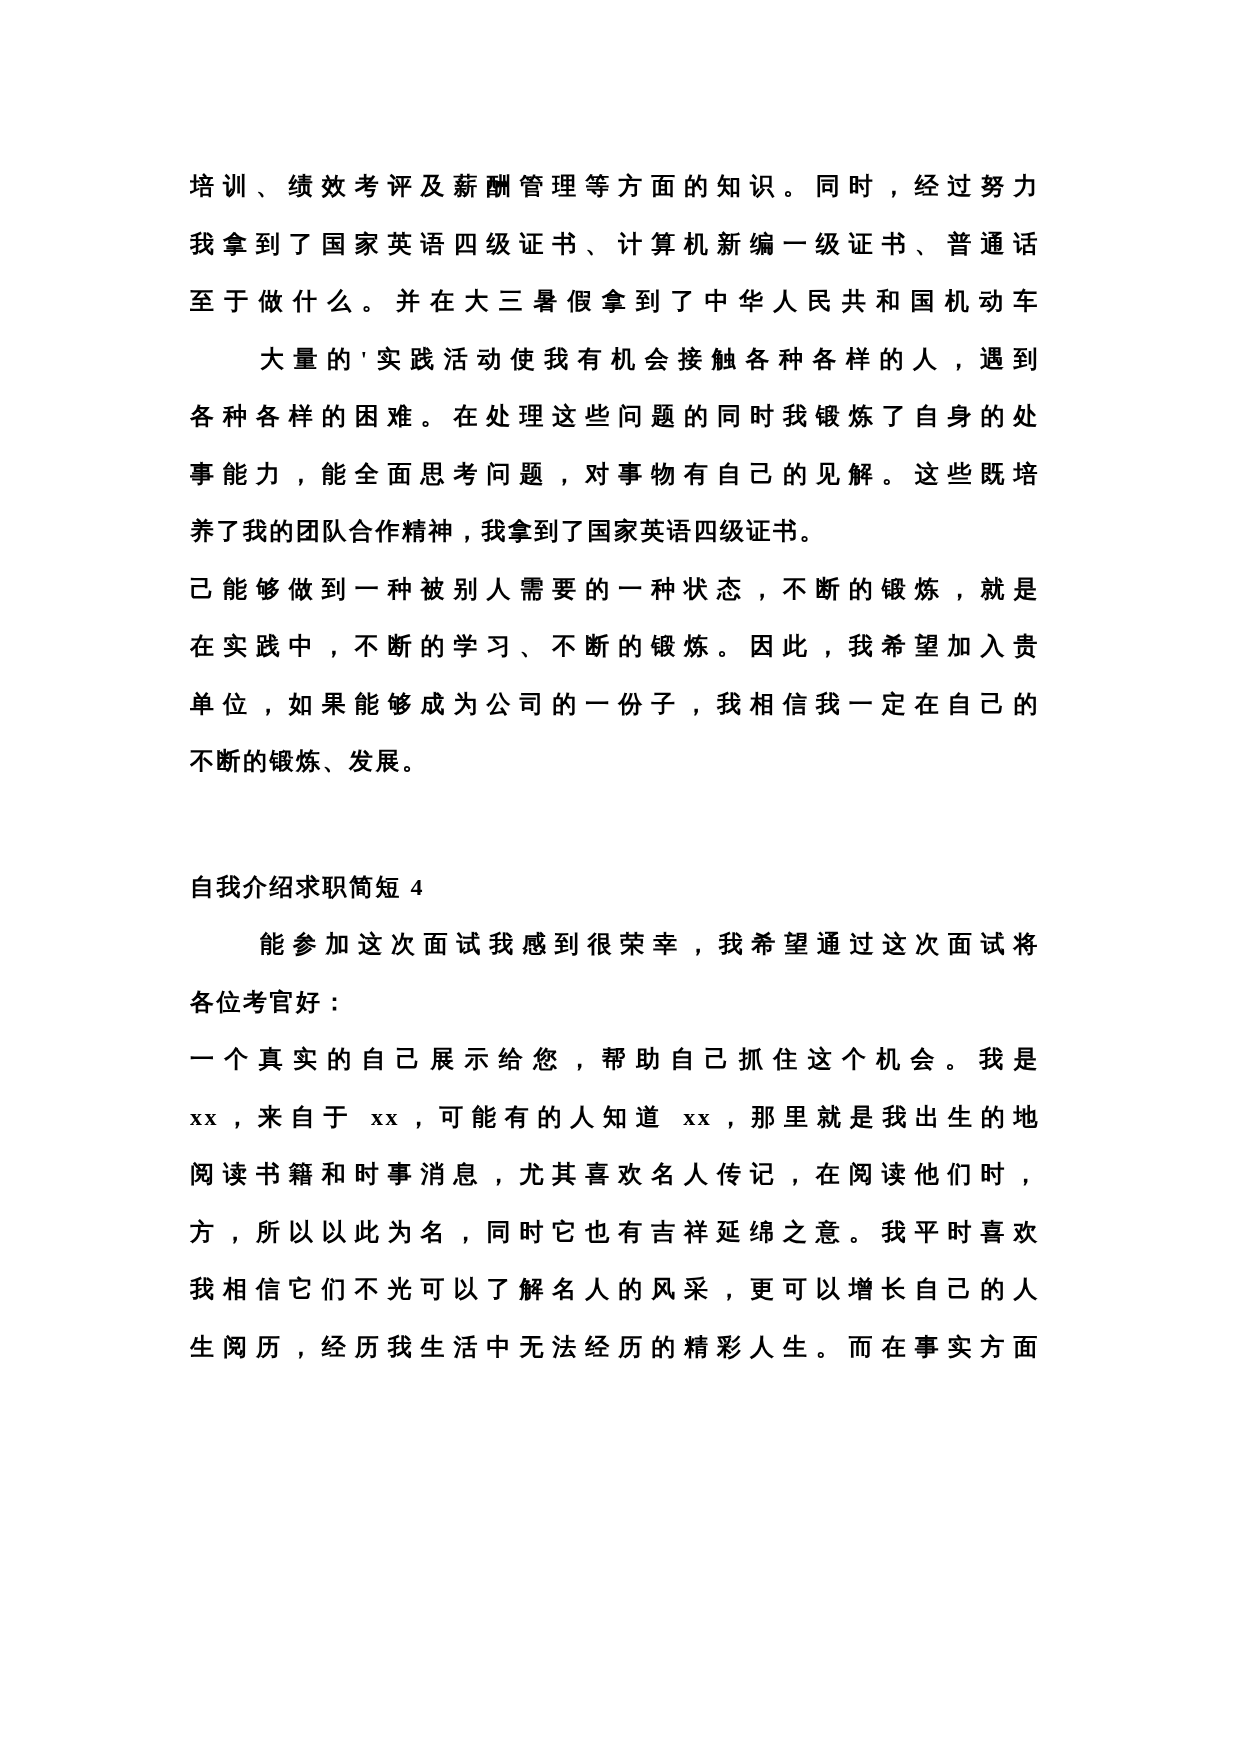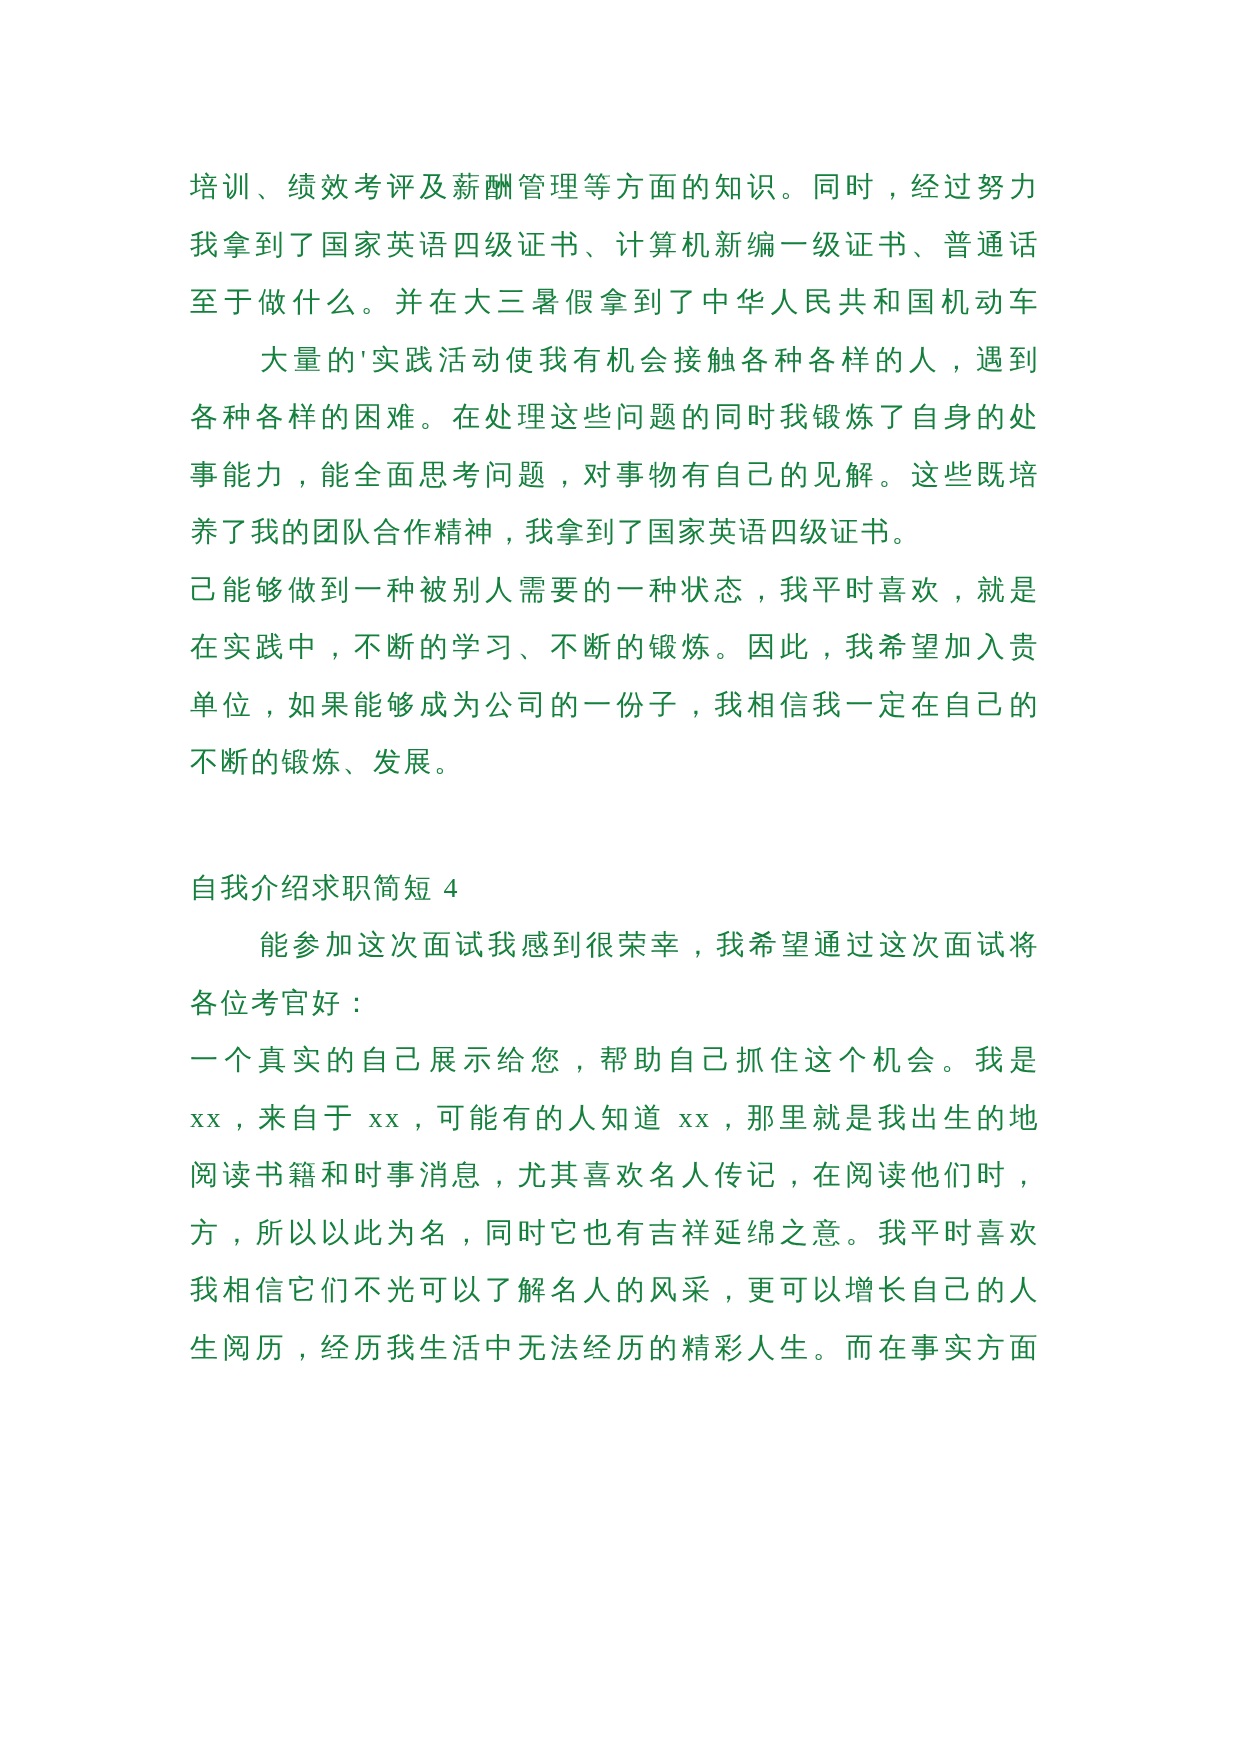--- a/index.html
+++ b/index.html
@@ -17,24 +17,24 @@
   }
   .text-block {
     position: absolute;
     left: 190px;
     top: 158px;
     width: 850px;
   }
   .line {
     height: 57.5px;
     line-height: 57.5px;
-    font-size: 28px;
+    font-size: 24px;
     letter-spacing: 2.5px;
-    font-weight: 400;
-    color: #15803d;
+    font-weight: 700;
+    color: #000000;
     text-align: left;
     overflow: hidden;
   }
   .line.justify {
     text-align: justify;
     text-align-last: justify;
   }
   .line.indent {
     text-indent: 70px;
   }
@@ -50,21 +50,21 @@
 
 <div class="page" style="background: rgb(255, 255, 255); color: rgb(26, 26, 26);">
   <div class="text-block" id="text-block">
       <div class="line justify">培训、绩效考评及薪酬管理等方面的知识。同时，经过努力</div>
       <div class="line justify">我拿到了国家英语四级证书、计算机新编一级证书、普通话</div>
       <div class="line justify">至于做什么。并在大三暑假拿到了中华人民共和国机动车</div>
       <div class="line justify indent">大量的'实践活动使我有机会接触各种各样的人，遇到</div>
       <div class="line justify">各种各样的困难。在处理这些问题的同时我锻炼了自身的处</div>
       <div class="line justify">事能力，能全面思考问题，对事物有自己的见解。这些既培</div>
       <div class="line">养了我的团队合作精神，我拿到了国家英语四级证书。</div>
-      <div class="line justify">己能够做到一种被别人需要的一种状态，我平时喜欢，就是</div>
+      <div class="line justify">己能够做到一种被别人需要的一种状态，不断的锻炼，就是</div>
       <div class="line justify">在实践中，不断的学习、不断的锻炼。因此，我希望加入贵</div>
       <div class="line justify">单位，如果能够成为公司的一份子，我相信我一定在自己的</div>
       <div class="line">不断的锻炼、发展。</div>
       <div class="line gap-before heading">自我介绍求职简短 4</div>
       <div class="line justify indent">能参加这次面试我感到很荣幸，我希望通过这次面试将</div>
       <div class="line">各位考官好：</div>
       <div class="line justify">一个真实的自己展示给您，帮助自己抓住这个机会。我是</div>
       <div class="line justify">xx，来自于 xx，可能有的人知道 xx，那里就是我出生的地</div>
       <div class="line justify">阅读书籍和时事消息，尤其喜欢名人传记，在阅读他们时，</div>
       <div class="line justify">方，所以以此为名，同时它也有吉祥延绵之意。我平时喜欢</div>

